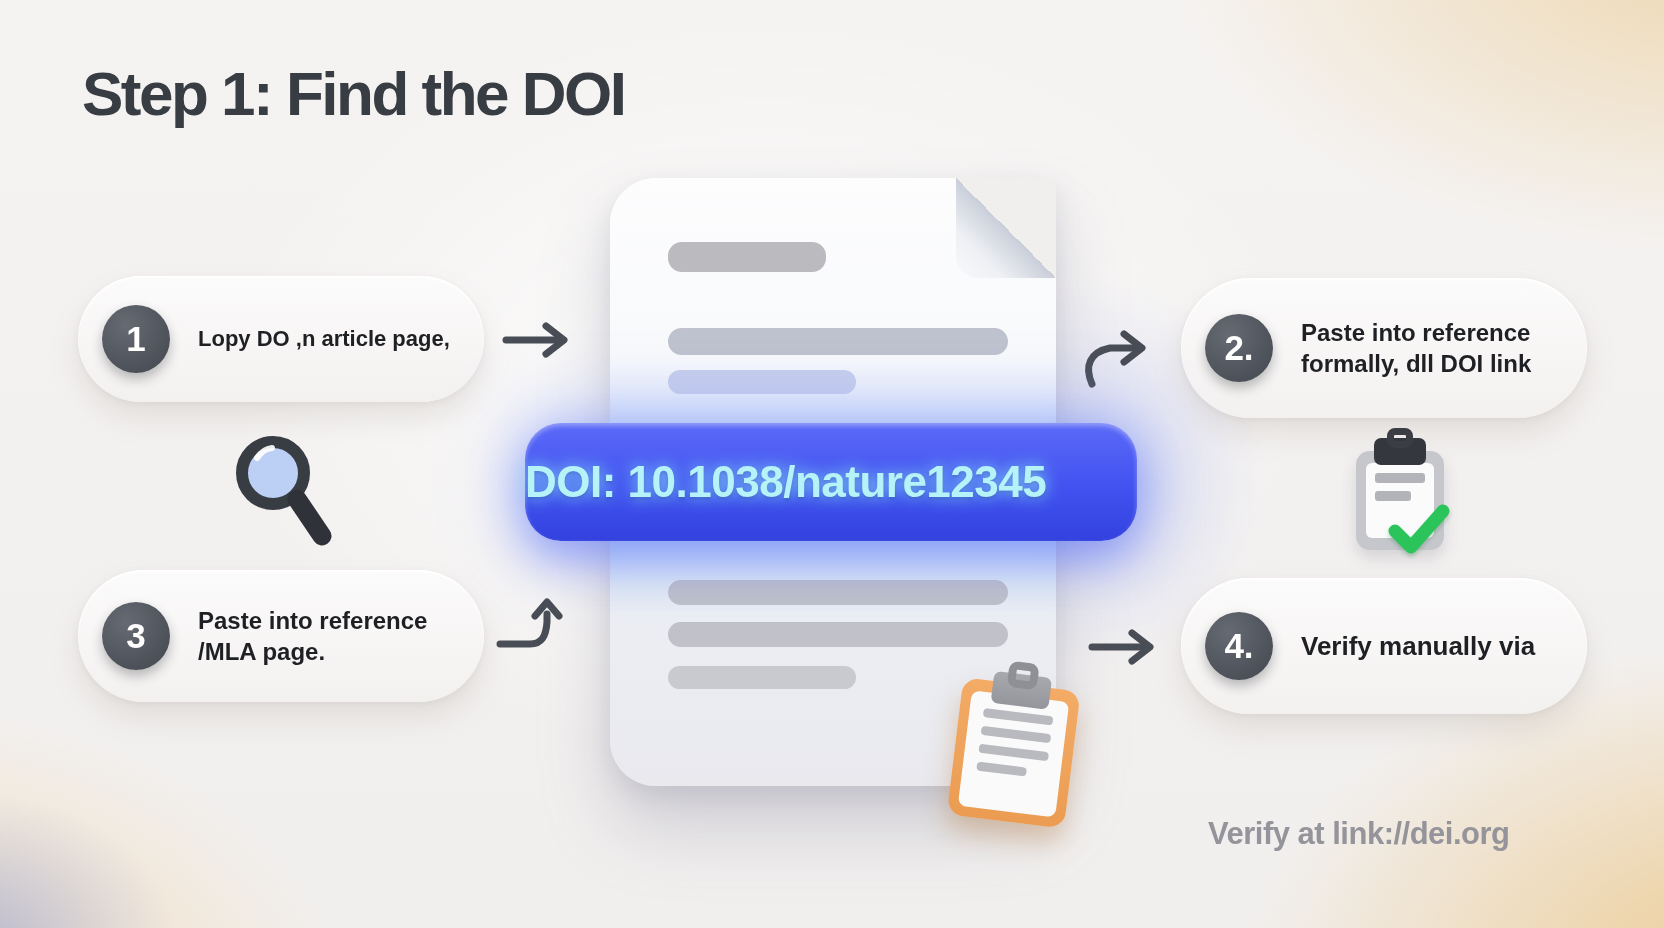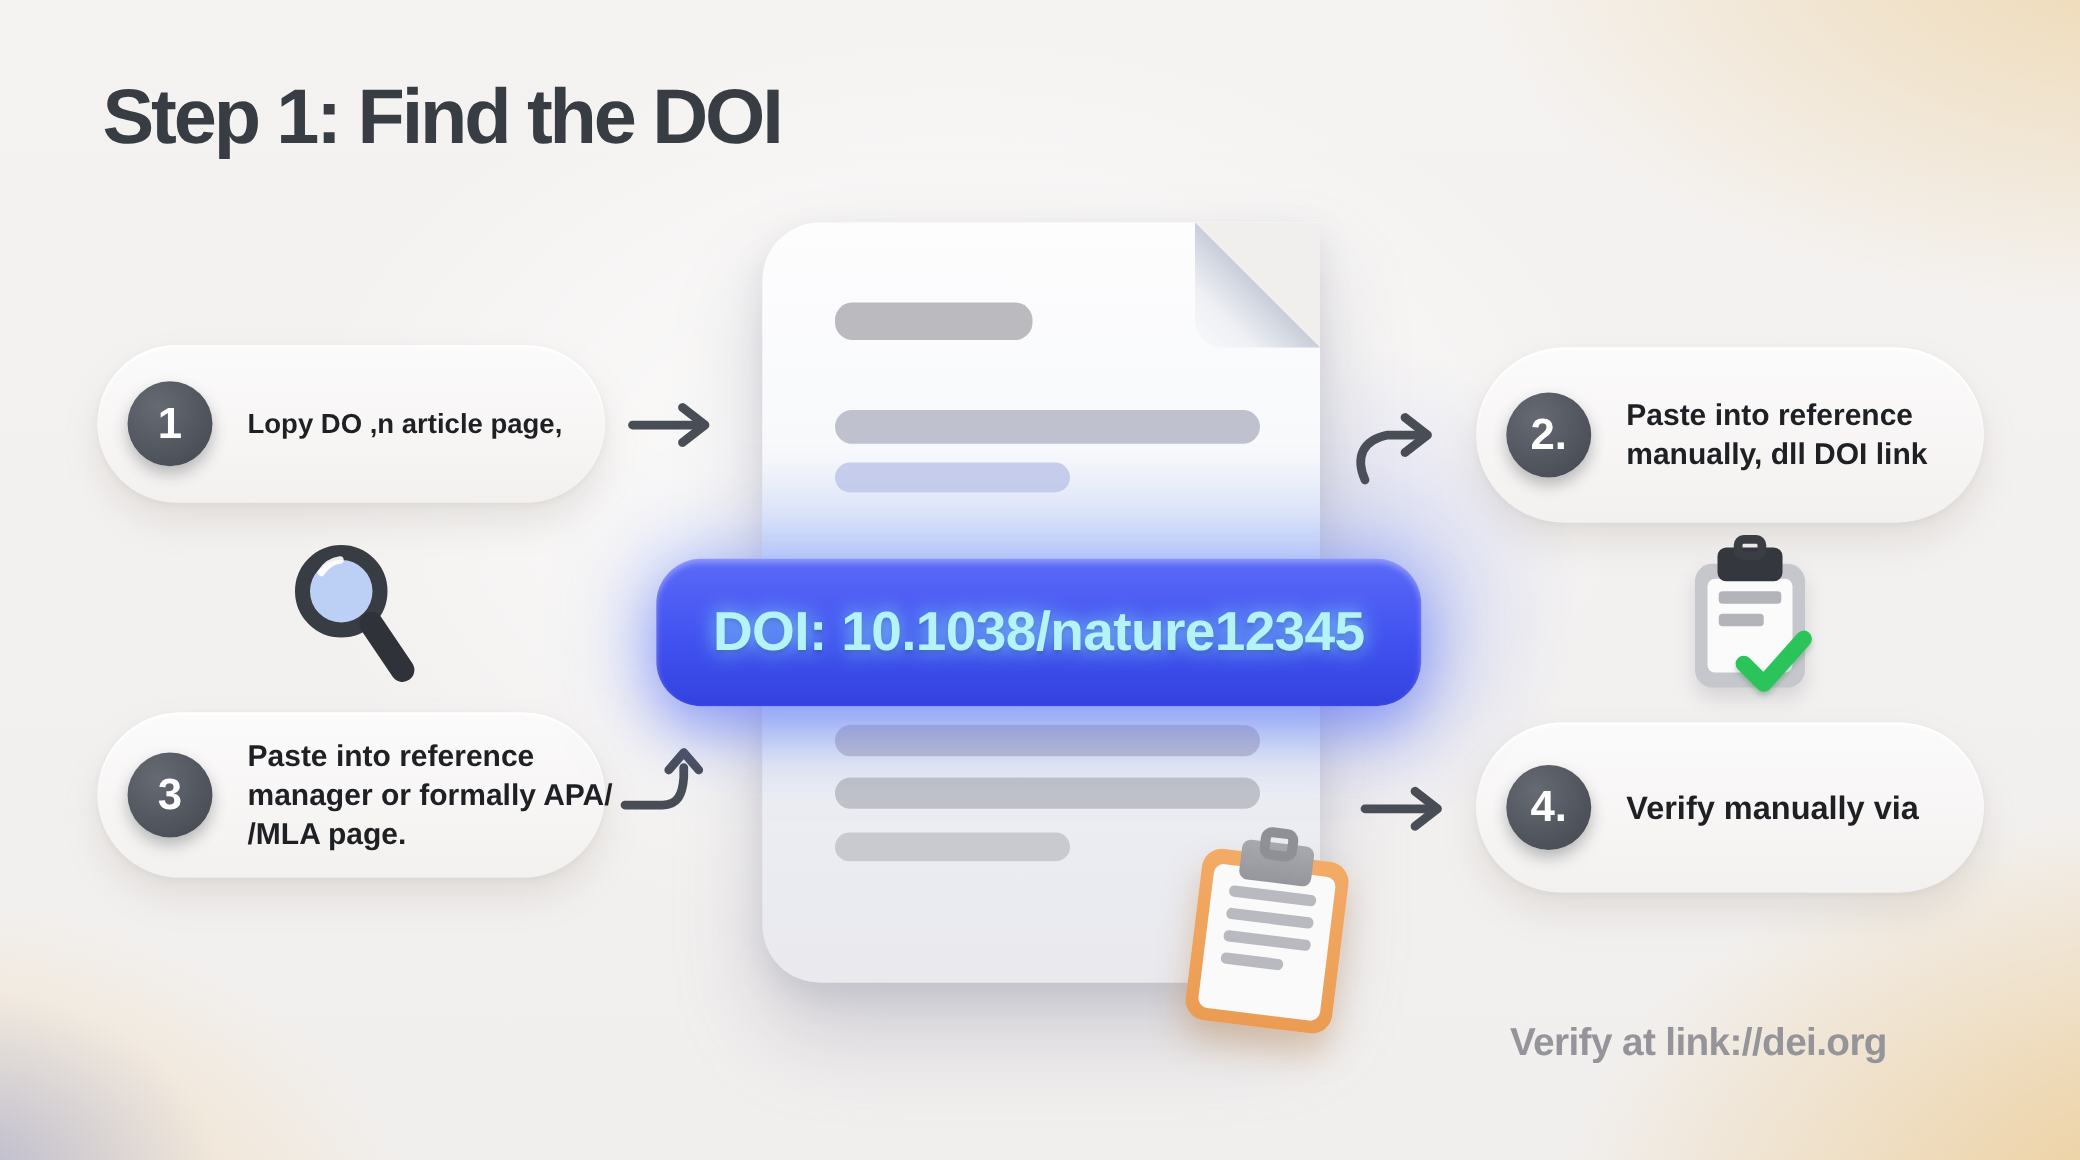--- a/index.html
+++ b/index.html
@@ -64,21 +64,21 @@
   .dl-2{ left:58px; top:150px; width:340px; height:27px; background:#bfc2ce; }
   .dl-3{ left:58px; top:192px; width:188px; height:24px; background:#c8cfec; }
   .dl-4{ left:58px; top:402px; width:340px; height:25px; background:#c1c2c9; }
   .dl-5{ left:58px; top:444px; width:340px; height:25px; background:#c1c2c9; }
   .dl-6{ left:58px; top:488px; width:188px; height:23px; background:#c9cacf; }
   .doi-badge{
     position:absolute; left:525px; top:423px; width:612px; height:118px; z-index:2;
     border-radius:36px;
     background:linear-gradient(180deg,#5b6af8 0%,#4152f0 55%,#3342df 100%);
     box-shadow:0 20px 45px rgba(80,100,245,.45), 0 0 70px 8px rgba(120,150,255,.50), inset 0 3px 5px rgba(255,255,255,.35);
-    display:flex; align-items:center; justify-content:center;margin-top:24px;
+    display:flex; align-items:center; justify-content:flex-start;
   }
   .doi-badge span{
     font-size:44px; font-weight:800; letter-spacing:-.5px; color:#b6f3f9;
     text-shadow:0 0 16px rgba(140,236,246,.95), 0 2px 3px rgba(20,40,120,.35);
   }
   
   .magnifier{ position:absolute; left:228px; top:426px; width:112px; height:128px; }
   
   .clip-orange{ position:absolute; left:956px; top:662px; width:118px; height:160px; transform:rotate(7deg); z-index:3; }
   .co-ring{ position:absolute; top:0; left:50%; transform:translateX(-50%); width:30px; height:26px; border:8px solid #8e9096; border-radius:9px; }
@@ -111,29 +111,28 @@
     <div class="num">1</div>
     <div class="txt">
       <div>Lopy DO ,n article page,</div>
     </div>
   </div>
 
   <div class="pill pill-2">
     <div class="num">2.</div>
     <div class="txt">
       <div>Paste into reference</div>
-      <div>manually, dll DOI link</div>
+      <div>formally, dll DOI link</div>
     </div>
   </div>
 
   <div class="pill pill-3">
     <div class="num">3</div>
     <div class="txt">
       <div>Paste into reference</div>
-      <div>manager or formally APA/</div>
       <div>/MLA page.</div>
     </div>
   </div>
 
   <div class="pill pill-4">
     <div class="num">4.</div>
     <div class="txt">
       <div>Verify manually via</div>
     </div>
   </div>

